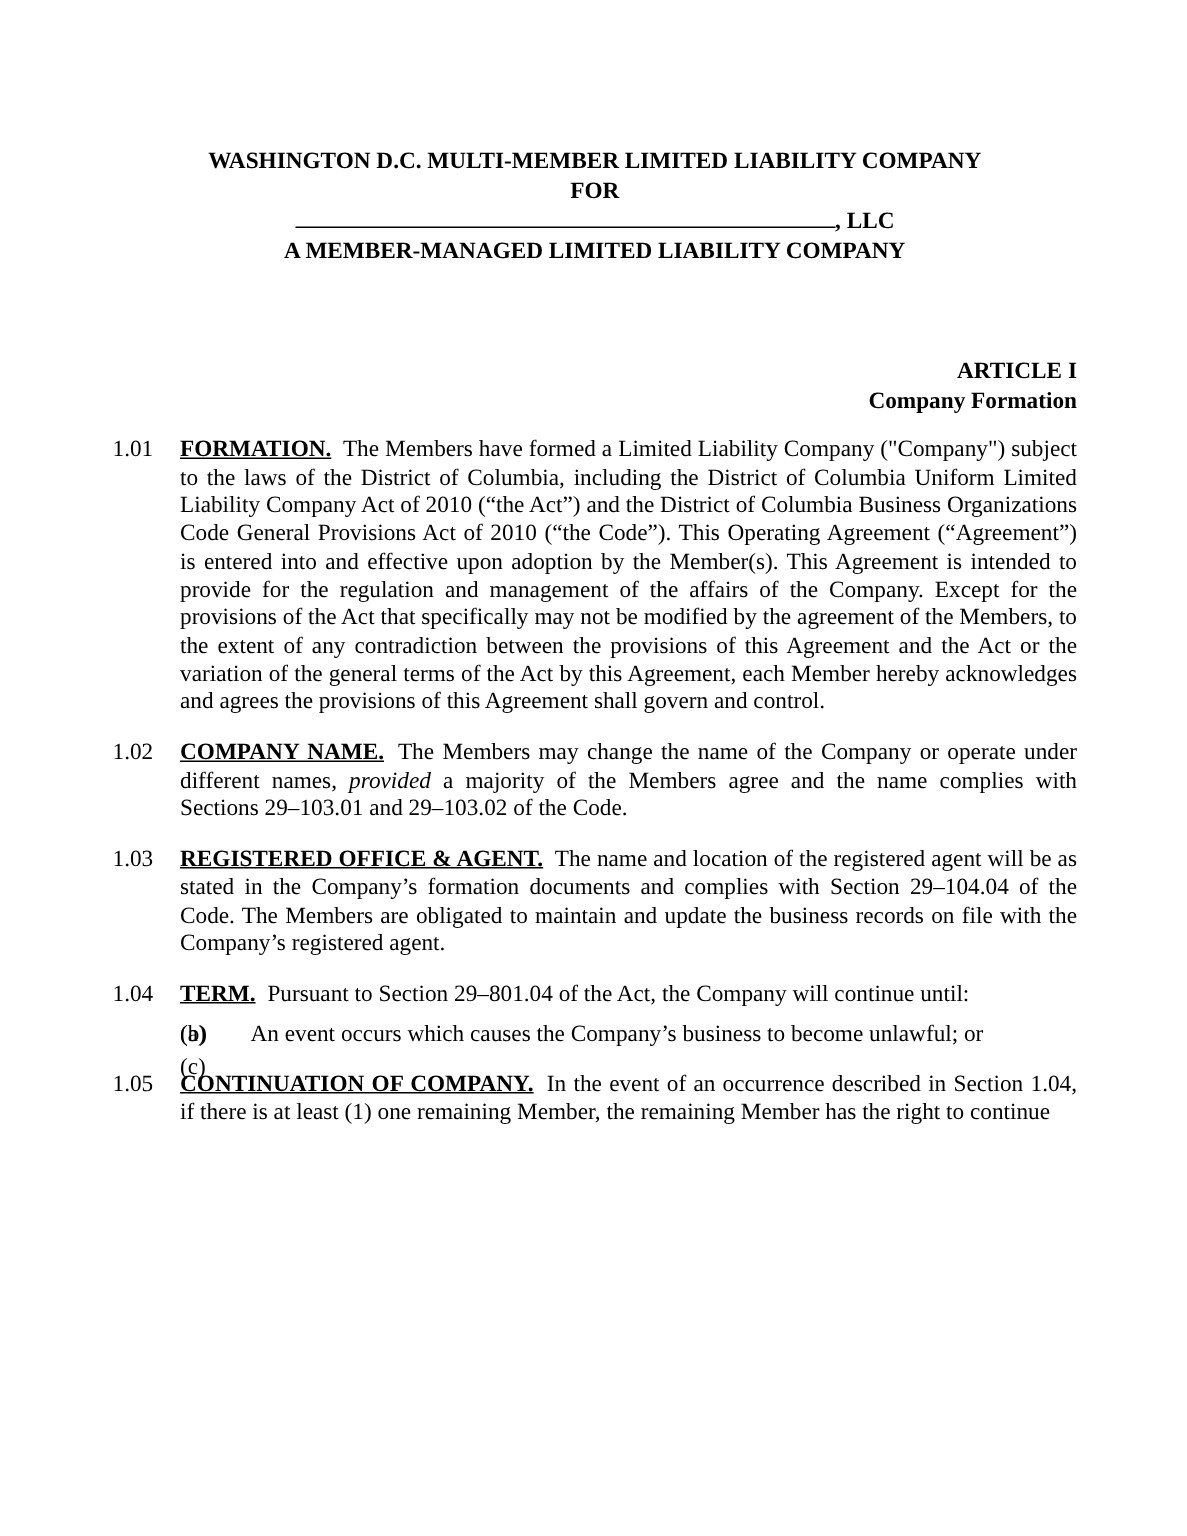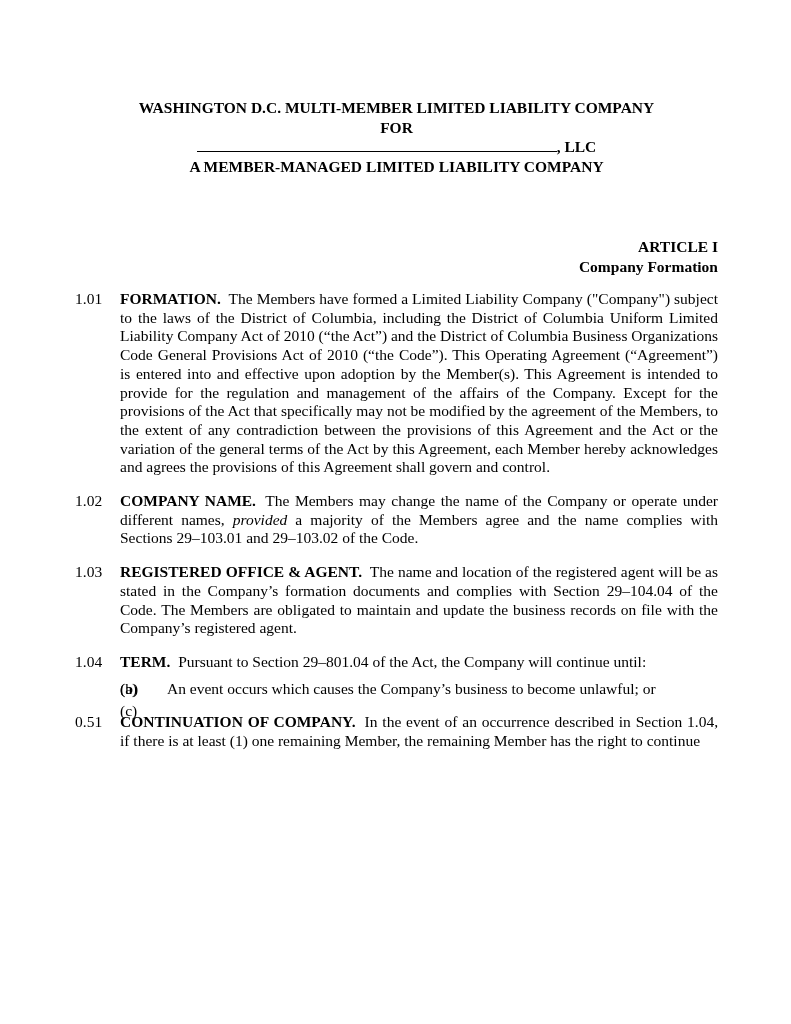--- a/index.html
+++ b/index.html
@@ -53,20 +53,21 @@
     text-align: justify;
   }
   .sec-num {
     position: absolute;
     left: 0;
     top: 0;
   }
   .sec-title {
     font-weight: bold;
     margin-right: 4px;
+    text-decoration: underline;
   }
   .italic { font-style: italic; }
 
   .sub-list { margin-top: 8px; }
   .sub-item {
     position: relative;
     padding-left: 47px;
     margin-bottom: 3.7px;
     text-align: left;
   }
@@ -132,21 +133,21 @@
           <span class="sub-label">(b)</span>
           <span>An event occurs which causes the Company’s business to become unlawful; or</span>
         </div>
         <div class="sub-item">
           <span class="sub-label">(c)</span>
         </div>
       </div>
     </section>
 
     <section class="sec">
-      <span class="sec-num">0.51</span>
+      <span class="sec-num">1.05</span>
       <span class="sec-title">CONTINUATION OF COMPANY.</span> <span>In the event of an occurrence described in Section 1.04, if there is at least (1) one remaining Member, the remaining Member has the right to continue</span>
     </section>
 
   </main>
 
   <footer class="doc-footer">
     <span>Multi-Member-Managed Operating Agreement</span>
     <span>Page 1 of 16</span>
   </footer>
 

